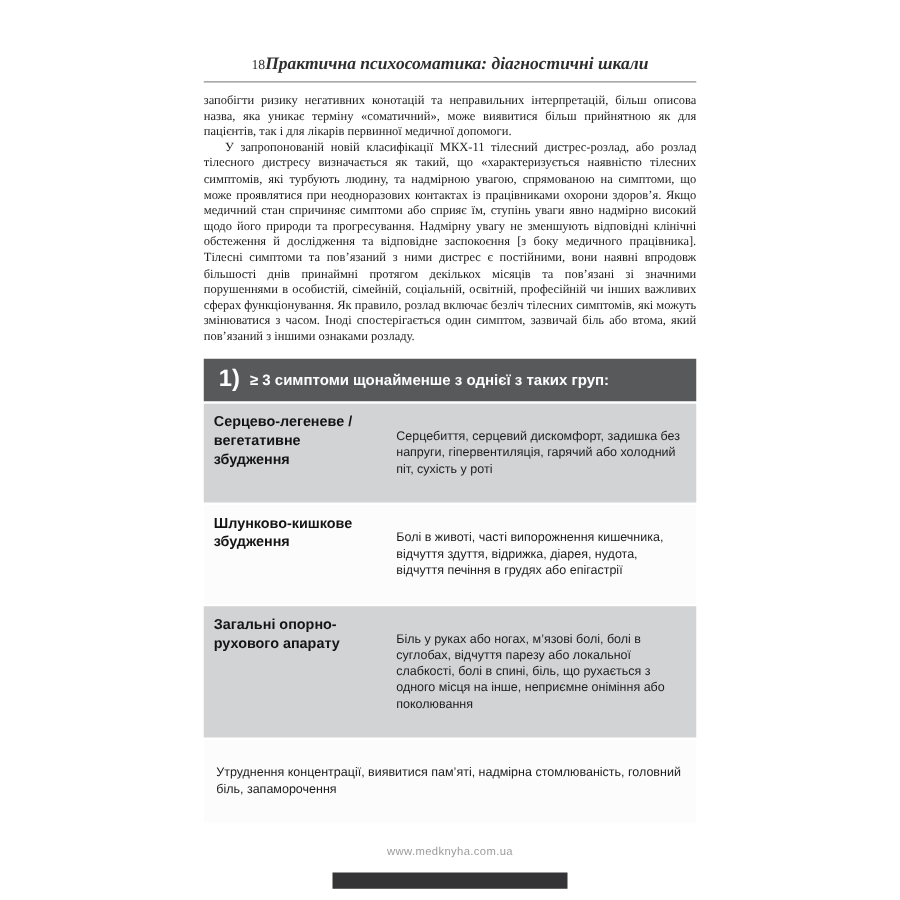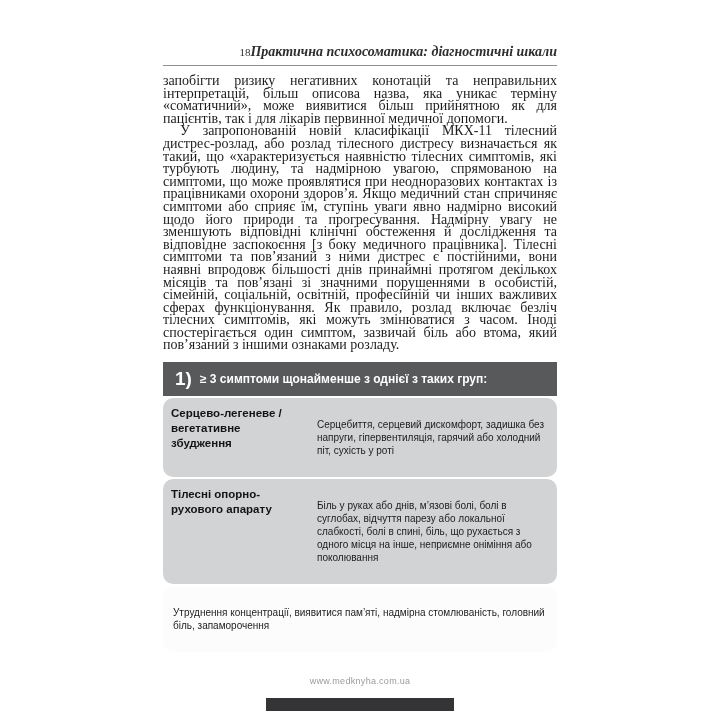--- a/index.html
+++ b/index.html
@@ -14,36 +14,36 @@
 
   .content {
     position: absolute;
     left: 163px;
     top: 44px;
     width: 394px;
   }
 
   .running-head {
     display: flex;
-    justify-content: flex-end;
+    justify-content: center;
     align-items: baseline;
     padding-bottom: 5px;
     border-bottom: 1px solid #8f8f8f;
   }
   .page-num { font-size: 11px; color: #2e2e2e; }
   .running-title {
     font-size: 14px;
     font-style: italic;
     font-weight: bold;
     color: #2e2e2e;
   }
 
   .body-text {
     margin-top: 9px;
-    font-size: 14px;
+    font-size: 10px;
     line-height: 12.6px;
     text-align: justify;
     color: #1c1c1c;
   }
   .para.indent { text-indent: 17px; }
 
   .symptom-table {
     margin-top: 10px;
     font-family: "Liberation Sans", sans-serif;
   }
@@ -51,21 +51,21 @@
     background: #58595b;
     color: #ffffff;
     padding: 6px 12px;
     display: flex;
     align-items: center;
     gap: 8px;
   }
   .hdr-num  { font-size: 19px; font-weight: bold; line-height: 22px; }
   .hdr-text { font-size: 12px; font-weight: bold; }
 
-  .trow { display: flex; margin-top: 2px; border-radius: 10px; }
+  .trow { display: flex; margin-top: 2px; }
   .trow.shade { background: #d2d3d5; }
   .trow.plain { background: #fcfcfc; }
   .tcell.left {
     width: 144px;
     flex: 0 0 144px;
     font-weight: bold;
     font-size: 11.5px;
     line-height: 15px;
     padding: 8px 6px 8px 8px;
     color: #141414;
@@ -121,24 +121,28 @@
       <div class="thead">
         <span class="hdr-num">1)</span>
         <span class="hdr-text">≥ 3 симптоми щонайменше з однієї з таких груп:</span>
       </div>
 
       <div class="trow shade">
         <div class="tcell left">Серцево-легеневе / вегетативне збудження</div>
         <div class="tcell right">Серцебиття, серцевий дискомфорт, задишка без напруги, гіпервентиляція, гарячий або холодний піт, сухість у роті</div>
       </div>
 
+      <div class="trow plain">
+        <div class="tcell left">Шлунково-кишкове збудження</div>
+        <div class="tcell right">Болі в животі, часті випорожнення кишечника, відчуття здуття, відрижка, діарея, нудота, відчуття печіння в грудях або епігастрії</div>
+      </div>
 
       <div class="trow shade">
-        <div class="tcell left">Тілесні опорно-рухового апарату</div>
-        <div class="tcell right">Біль у руках або днів, м’язові болі, болі в суглобах, відчуття парезу або локальної слабкості, болі в спині, біль, що рухається з одного місця на інше, неприємне оніміння або поколювання</div>
+        <div class="tcell left">Загальні опорно-рухового апарату</div>
+        <div class="tcell right">Біль у руках або ногах, м’язові болі, болі в суглобах, відчуття парезу або локальної слабкості, болі в спині, біль, що рухається з одного місця на інше, неприємне оніміння або поколювання</div>
       </div>
 
       <div class="trow plain">
         <div class="tcell right">Утруднення концентрації, виявитися пам’яті, надмірна стомлюваність, головний біль, запаморочення</div>
       </div>
 
     </section>
 
   </div>
 

